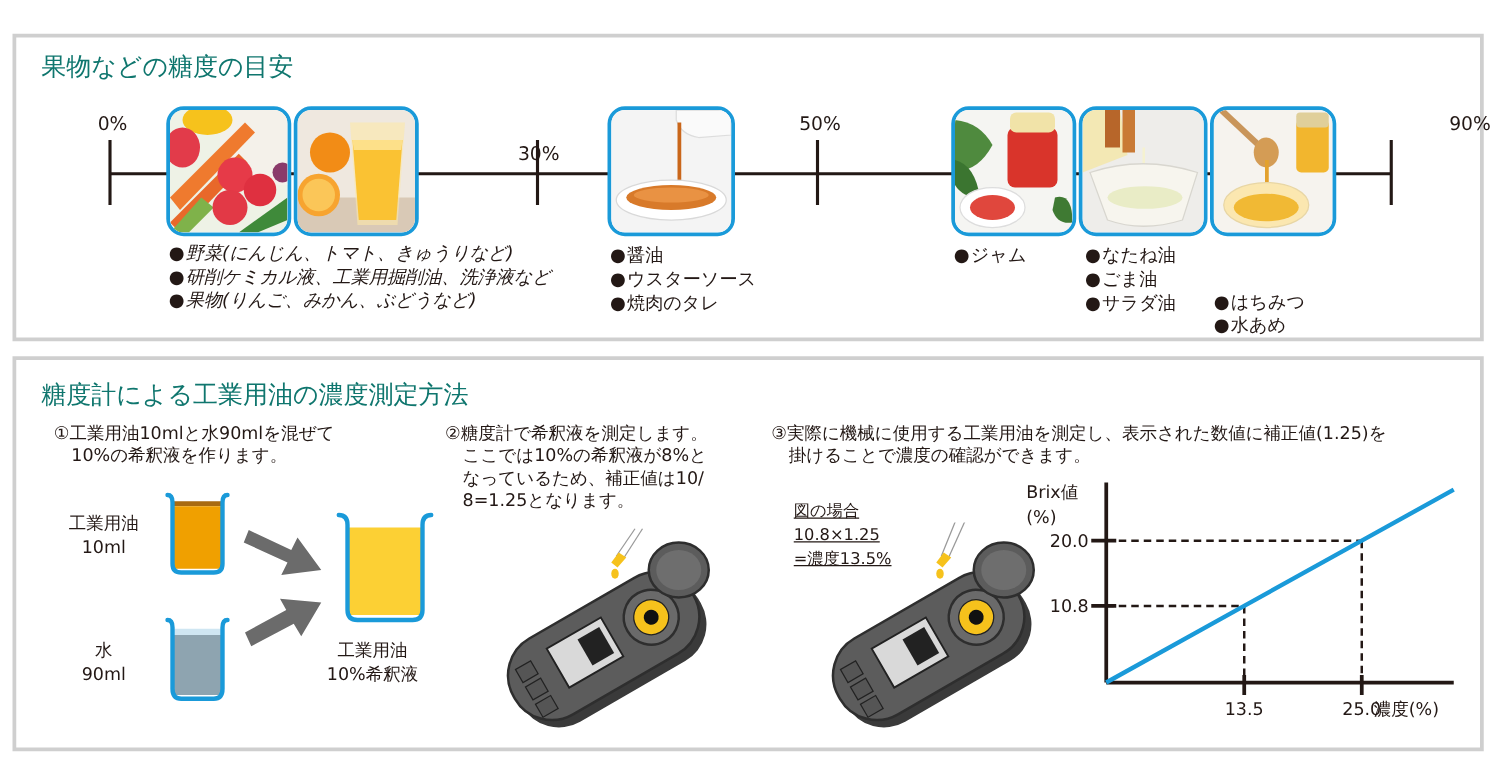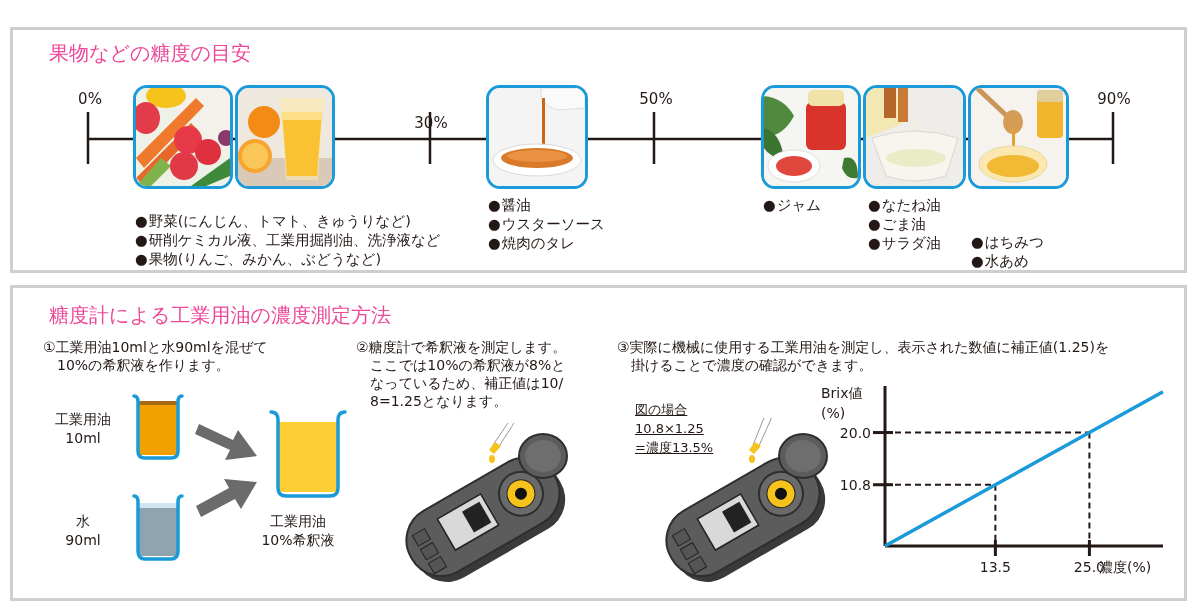--- a/index.html
+++ b/index.html
@@ -1,21 +1,21 @@
 <!DOCTYPE html>
 <html><head>
 <meta charset="utf-8">
 <style>
   html, body { margin:0; padding:0; }
   body { width:1200px; height:614px; background:#ffffff; position:relative; overflow:hidden;
          font-family:"DejaVu Sans","Liberation Sans",sans-serif; color:#231815; }
   .panel { position:absolute; left:10px; width:1177px; background:#fff; border:3px solid #cfcfcf; box-sizing:border-box; }
   #panel1 { top:27px; height:246px; }
   #panel2 { top:285px; height:316px; }
-  .ptitle { position:absolute; left:36px; font-size:20px; letter-spacing:0px; color:#ec4899; white-space:nowrap; }
+  .ptitle { position:absolute; left:20px; font-size:20px; letter-spacing:0px; color:#0f766e; white-space:nowrap; }
   #p1title { top:10px; }
   #p2title { top:14px;text-align:right; }
   .abs { position:absolute; }
   .pct { position:absolute; font-size:15px; top:60px; transform:translateX(-50%); white-space:nowrap; }
   .photo { position:absolute; top:55px; height:104px; border:3px solid #1a9ad9; border-radius:14px; box-sizing:border-box; overflow:hidden; background:#fff; }
   .list { position:absolute; font-size:14.5px; line-height:19px; white-space:nowrap; }
   .list div::before { content:"●"; margin-right:1px; }
   .step { position:absolute; font-size:14px; line-height:18px; white-space:nowrap; }
   .lbl { position:absolute; font-size:14px; line-height:19px; text-align:center; white-space:nowrap; }
   .ax { font-size:14px; fill:#231815; font-family:"DejaVu Sans","Liberation Sans",sans-serif; }
@@ -29,21 +29,21 @@
   <svg class="abs" style="left:0;top:0;" width="1172" height="240">
     <line x1="75" y1="109" x2="1100" y2="109" stroke="#231815" stroke-width="2.5"></line>
     <line x1="75" y1="82" x2="75" y2="134" stroke="#231815" stroke-width="2.5"></line>
     <line x1="417" y1="82" x2="417" y2="134" stroke="#231815" stroke-width="2.5"></line>
     <line x1="641" y1="82" x2="641" y2="134" stroke="#231815" stroke-width="2.5"></line>
     <line x1="1100" y1="82" x2="1100" y2="134" stroke="#231815" stroke-width="2.5"></line>
   </svg>
   <div class="pct" style="left:77px;">0%</div>
   <div class="pct" style="left:418px;margin-top:24px;">30%</div>
   <div class="pct" style="left:643px;">50%</div>
-  <div class="pct" style="left:1101px;">90%</div>
+  <div class="pct" style="left:1163px;">90%</div>
 
   <div class="photo" style="left:120px;width:100px;">
     <svg width="94" height="98" viewBox="0 0 94 98">
       <rect width="94" height="98" fill="#eef2e6"></rect>
       <rect x="40" y="0" width="54" height="60" fill="#f4f1ea"></rect>
       <ellipse cx="30" cy="8" rx="20" ry="12" fill="#f6c21c"></ellipse>
       <ellipse cx="10" cy="30" rx="14" ry="16" fill="#e23b4a"></ellipse>
       <path d="M0 70 L60 10 L68 18 L8 80 Z" fill="#ef7a2e"></path>
       <path d="M0 90 L55 35 L62 42 L8 98 Z" fill="#e8682a"></path>
       <path d="M0 98 L25 70 L35 78 L15 98 Z" fill="#7fb24a"></path>
@@ -105,21 +105,21 @@
       <line x1="6" y1="0" x2="38" y2="30" stroke="#c9955a" stroke-width="5"></line>
       <ellipse cx="42" cy="34" rx="10" ry="12" fill="#d49c55"></ellipse>
       <rect x="41" y="40" width="3" height="26" fill="#e3a12d"></rect>
       <rect x="66" y="8" width="26" height="42" rx="4" fill="#f2b62e"></rect>
       <rect x="66" y="2" width="26" height="12" rx="3" fill="#e0cf9a"></rect>
       <ellipse cx="42" cy="76" rx="34" ry="18" fill="#fbe7b0" stroke="#e8d6a5"></ellipse>
       <ellipse cx="42" cy="78" rx="26" ry="11" fill="#f1b934"></ellipse>
     </svg>
   </div>
 
-  <div class="list" style="left:122px;top:182px;">
+  <div class="list" style="left:122px;top:164px;font-style:italic;">
     <div>野菜(にんじん、トマト、きゅうりなど)</div>
     <div>研削ケミカル液、工業用掘削油、洗浄液など</div>
     <div>果物(りんご、みかん、ぶどうなど)</div>
   </div>
   <div class="list" style="left:475px;top:166px;">
     <div>醤油</div>
     <div>ウスターソース</div>
     <div>焼肉のタレ</div>
   </div>
   <div class="list" style="left:750px;top:166px;">

